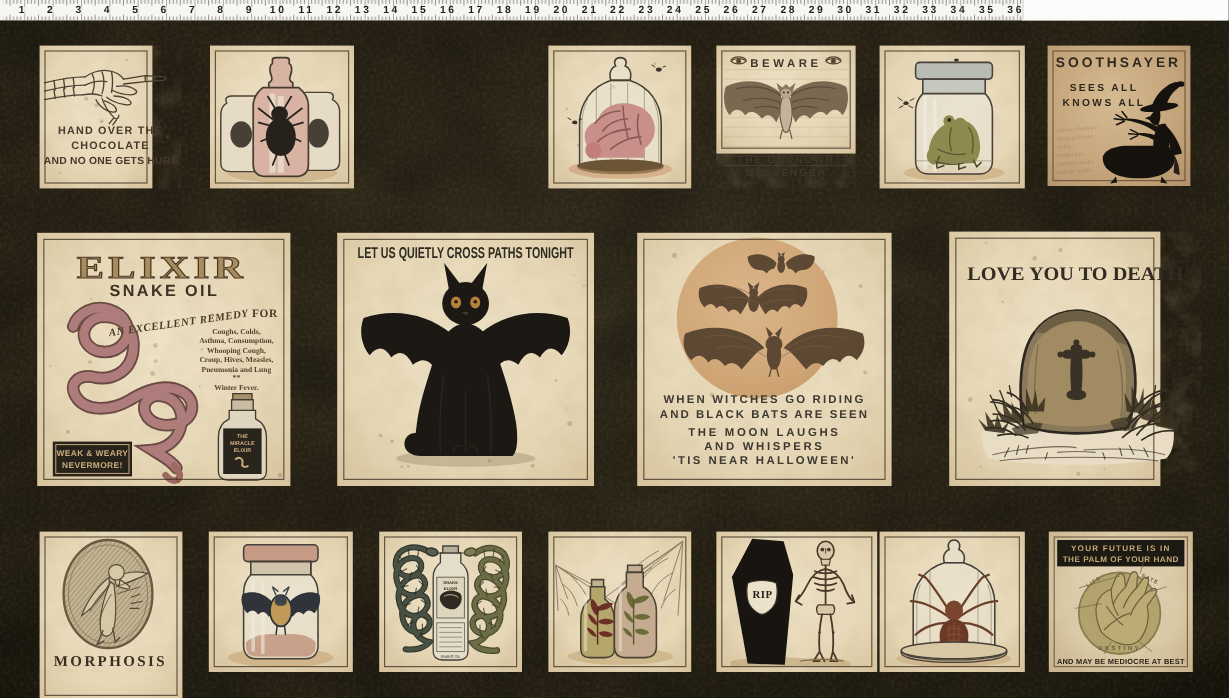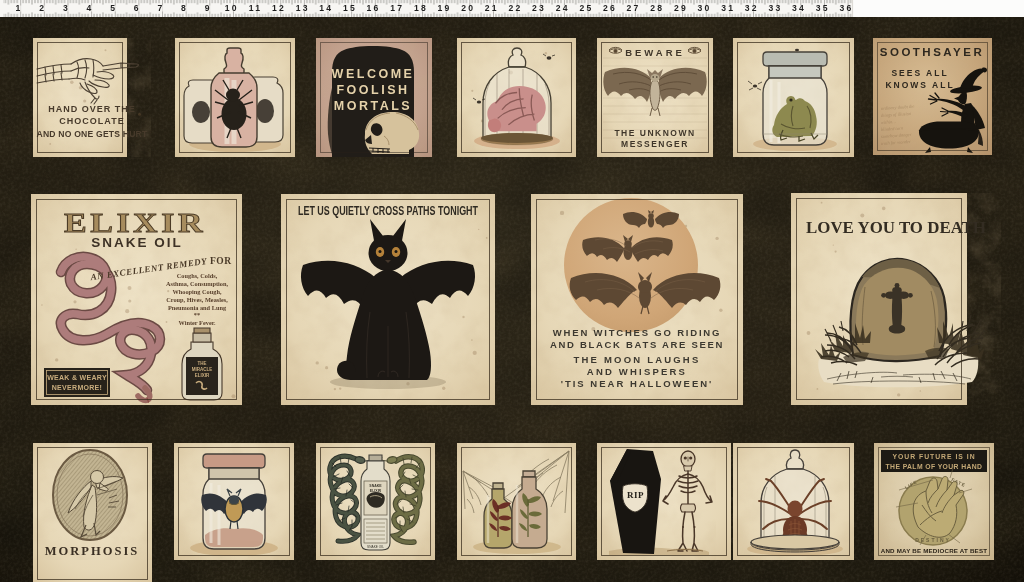--- a/index.html
+++ b/index.html
@@ -149,41 +149,20 @@
 <path d="M52 40 L52 106 M59 42 L59 106" stroke="#f0e8da" stroke-width="5" opacity="0.65"></path>
 <g fill="#26211a">
 <ellipse cx="59" cy="76" rx="12.5" ry="16"></ellipse>
 <ellipse cx="58" cy="57" rx="7" ry="6.5"></ellipse>
 <path d="M53 62 L40 52 M55 68 L40 64 M56 74 L42 80 M64 62 L77 52 M64 68 L78 64 M63 74 L76 80 M56 90 L52 100 M62 90 L66 100 M54 52 L48 42 M62 52 L68 42" stroke="#26211a" stroke-width="1.4" fill="none"></path>
 </g>
 </svg>
 <div class="inb"></div>
 </div>
 
-<div class="card" style="left:316px;top:38px;width:116px;height:119px;background:radial-gradient(ellipse at 50% 45%, #cbab97 0%, #c3a28e 60%, #b6937e 100%)">
-<svg width="116" height="119" viewBox="0 0 116 119">
-        <rect width="116" height="119" filter="url(#stain)" opacity="0.35"></rect>
-<path d="M16 119 L16 34 C16 22 20 15 28 12 C34 9.5 44 8 57 8 C70 8 80 9.5 86 12 C94 15 98 22 98 34 L98 119 Z" fill="#211d18"></path>
-<path d="M16 50 C13 62 11 80 12 96 C13 106 15 113 16 116 Z" fill="#262119" opacity="0.8"></path>
-<g font-family="Liberation Sans, sans-serif" font-weight="bold" fill="#e5d2aa" text-anchor="middle">
-<text x="57" y="40" font-size="12.5" letter-spacing="2.5">WELCOME</text>
-<text x="57" y="56" font-size="12.5" letter-spacing="2.5">FOOLISH</text>
-<text x="57" y="72" font-size="12.5" letter-spacing="2.5">MORTALS</text>
-</g>
-<g>
-<path d="M49 96 C49 83 60 74 76 74 C91 74 102 82 103 95 C104 103 100 109 93 112 L93 116 L56 116 C51 111 48 105 49 96 Z" fill="#d6c29c"></path>
-<path d="M50 92 C53 82 62 76 74 75 M80 75 C90 77 99 83 102 92" fill="none" stroke="#a8916c" stroke-width="1"></path>
-<path d="M55 92 C55 87 59 84 63 86 C67 88 68 94 64 97 C60 100 56 97 55 92 Z" fill="#211d18" transform="rotate(-12 60 92)"></path>
-<path d="M49 102 L55 97 L56 106 C53 106 50 105 49 102 Z" fill="#211d18"></path>
-<path d="M53 110 L74 111 M53 113 L74 114 M57 110 L57 114 M62 110 L62 115 M67 111 L67 115 M72 111 L72 115" stroke="#211d18" stroke-width="1" fill="none"></path>
-<path d="M68 98 C71 100 73 103 73 107" stroke="#a8916c" stroke-width="1" fill="none"></path>
-</g>
-</svg>
-<div class="inb" style="border-color:rgba(40,32,24,0.5)"></div>
-</div>
 
 <div class="card paper" style="left:457px;top:38px;width:119px;height:119px">
 <svg width="119" height="119" viewBox="0 0 119 119">
         <rect width="119" height="119" filter="url(#stain)" opacity="0.35"></rect>
         <g fill="#8a6b4a" opacity="0.3">
           <circle cx="15.3" cy="52.8" r="1.1"></circle>
           <circle cx="53.9" cy="34.4" r="2.0"></circle>
           <circle cx="65.7" cy="84.7" r="2.1"></circle>
           <circle cx="59.0" cy="56.3" r="0.9"></circle>
           <circle cx="88.8" cy="15.2" r="1.2"></circle>
@@ -206,21 +185,21 @@
 <g fill="#3a332a">
 <ellipse cx="22" cy="64" rx="2.2" ry="1.6"></ellipse>
           <path d="M19 62 L16 60 M25 62 L28 61" stroke="#3a332a" stroke-width="0.8"></path>
 <ellipse cx="92" cy="20" rx="2.4" ry="1.8"></ellipse>
           <path d="M89 18 L86 16 M95 18 L98 17" stroke="#3a332a" stroke-width="0.8"></path>
 </g>
 </svg>
 <div class="inb"></div>
 </div>
 
-<div class="card paper" style="left:597px;top:38px;width:116px;height:119px">
+<div class="card paper" style="left:597px;top:38px;width:116px;height:90px">
 <svg width="116" height="119" viewBox="0 0 116 119">
         <rect width="116" height="119" filter="url(#stain)" opacity="0.35"></rect>
 <g opacity="0.35" stroke="#9a8668" stroke-width="0.5">
 <path d="M6 20 H110 M6 28 H110 M6 36 H110 M6 44 H110 M6 52 H110 M6 60 H110 M6 68 H110 M6 76 H110 M6 84 H110 M6 92 H110 M6 100 H110"></path>
 </g>
 <g font-family="Liberation Sans, sans-serif" font-weight="bold" fill="#3f362a" text-anchor="middle">
 <text x="58" y="18" font-size="9.5" letter-spacing="3">BEWARE</text>
 <text x="58" y="98" font-size="8.5" letter-spacing="1.5">THE UNKNOWN</text>
 <text x="58" y="109" font-size="8.5" letter-spacing="1.5">MESSENGER</text>
 </g>

